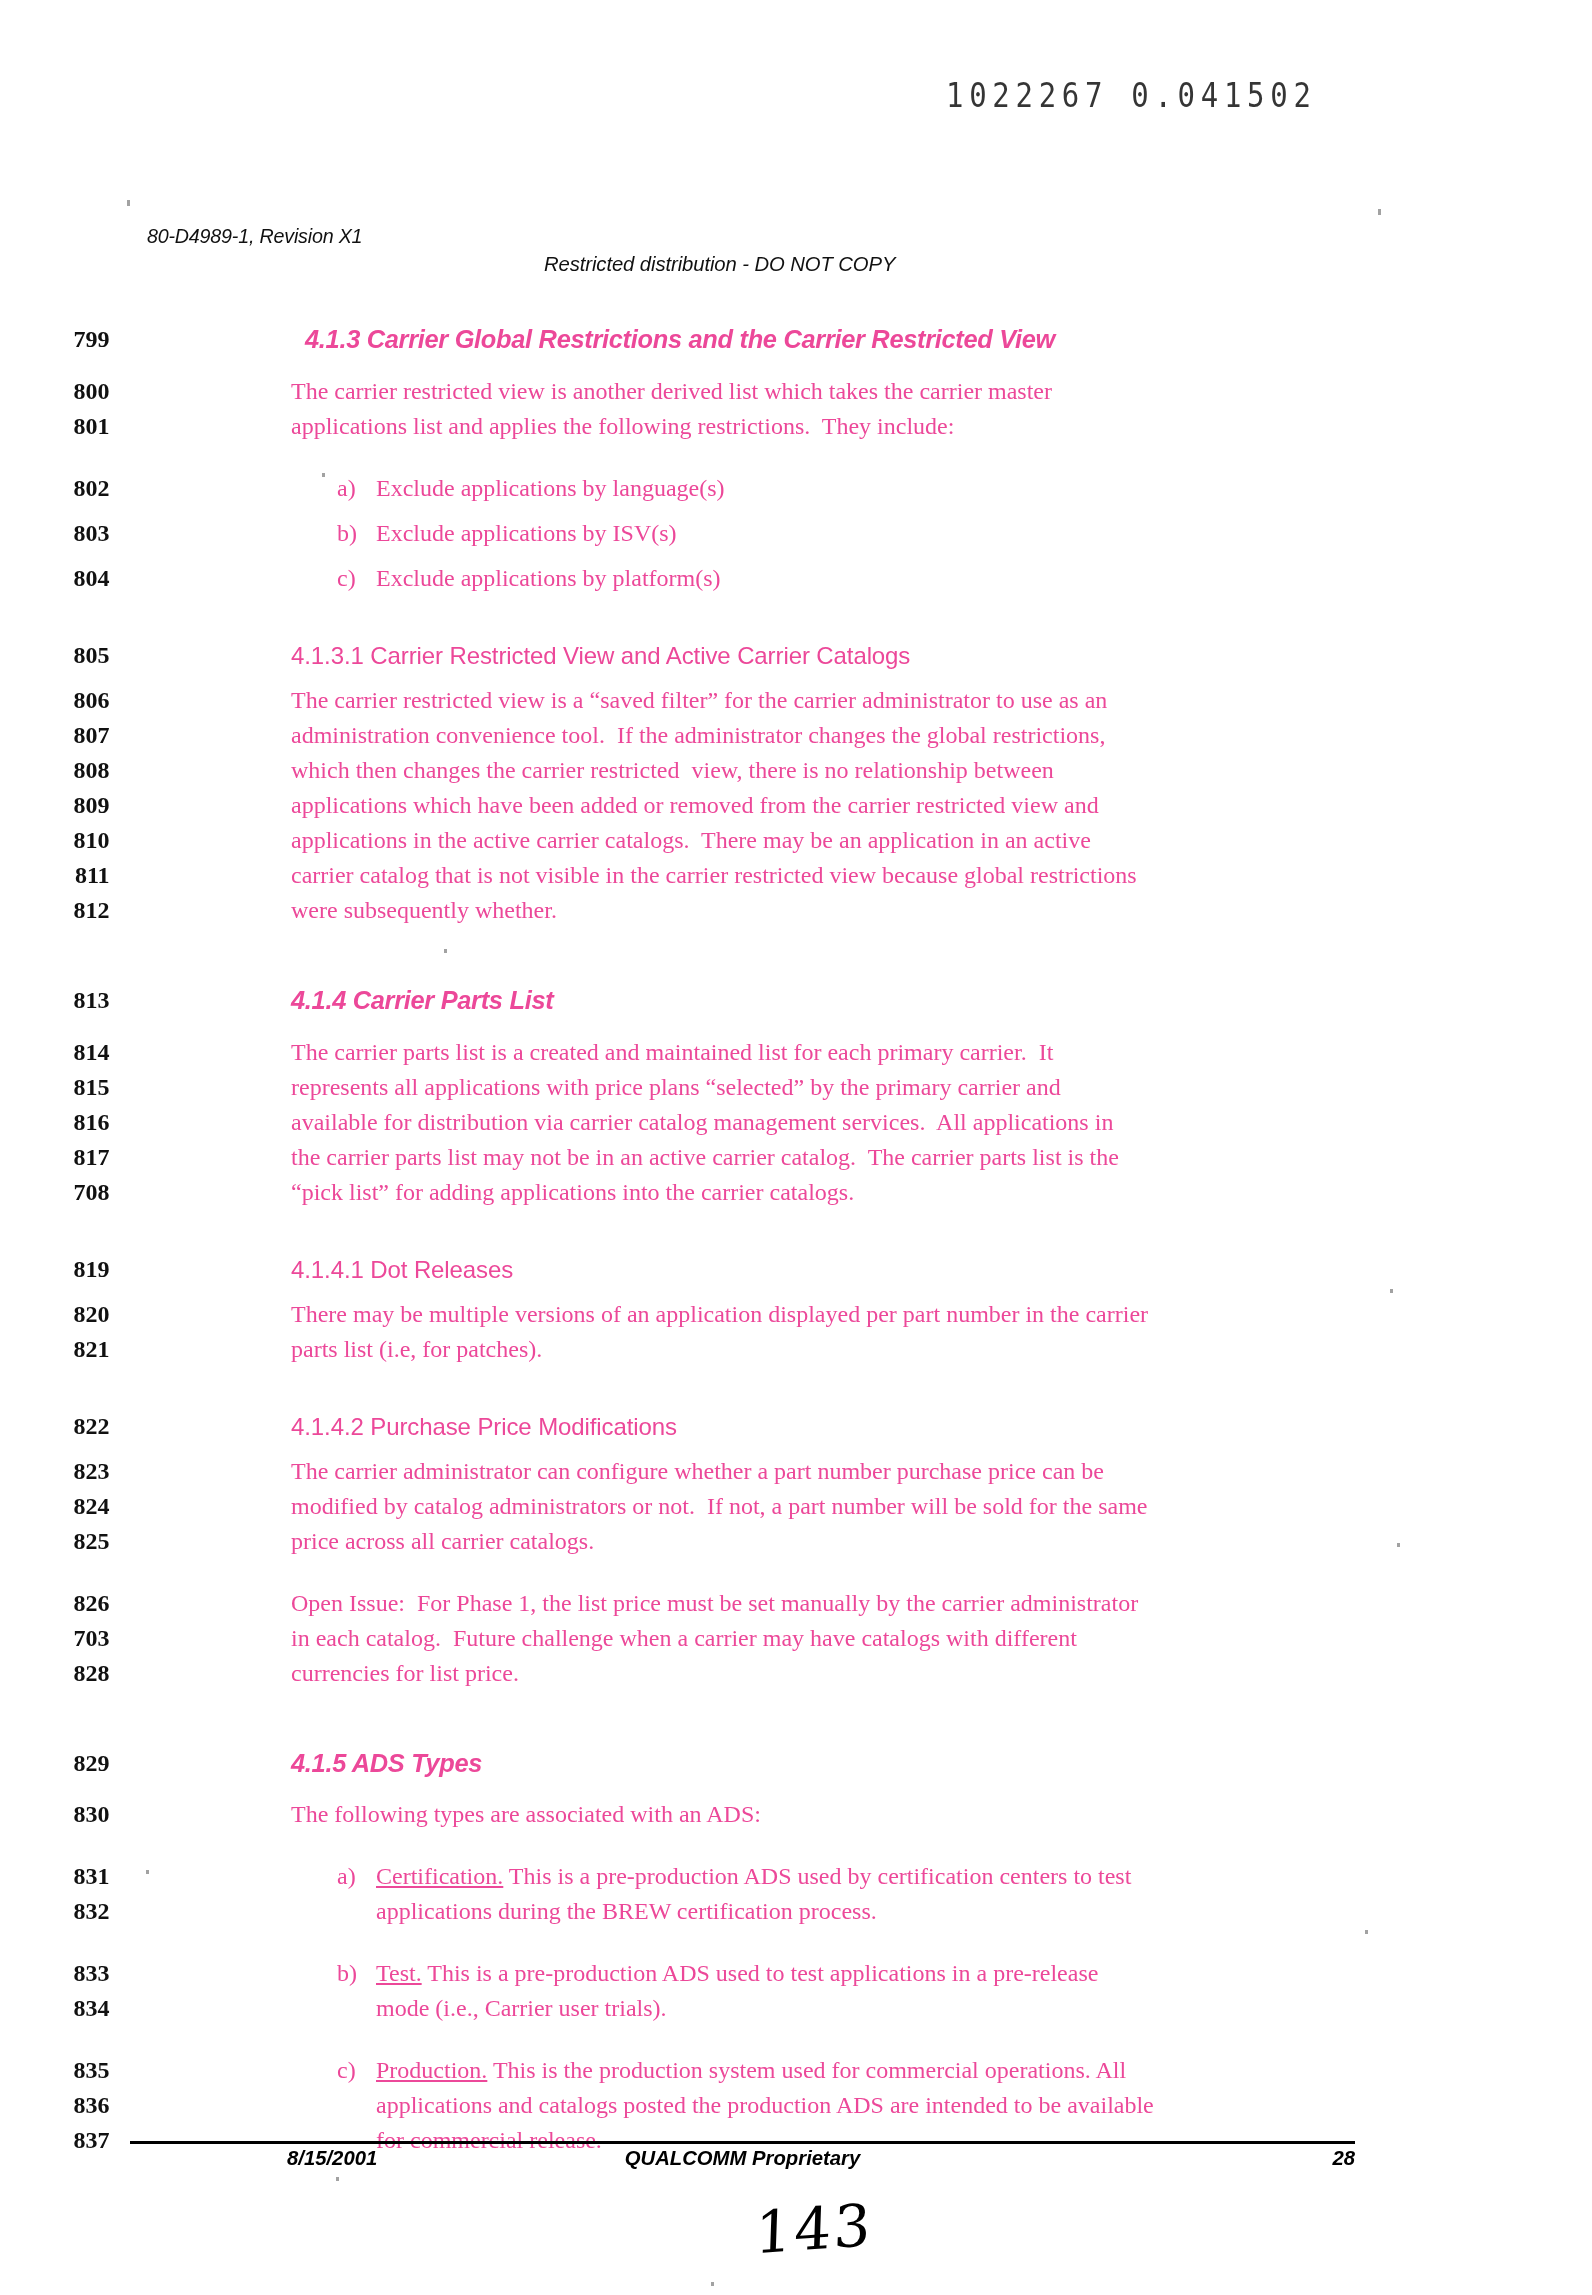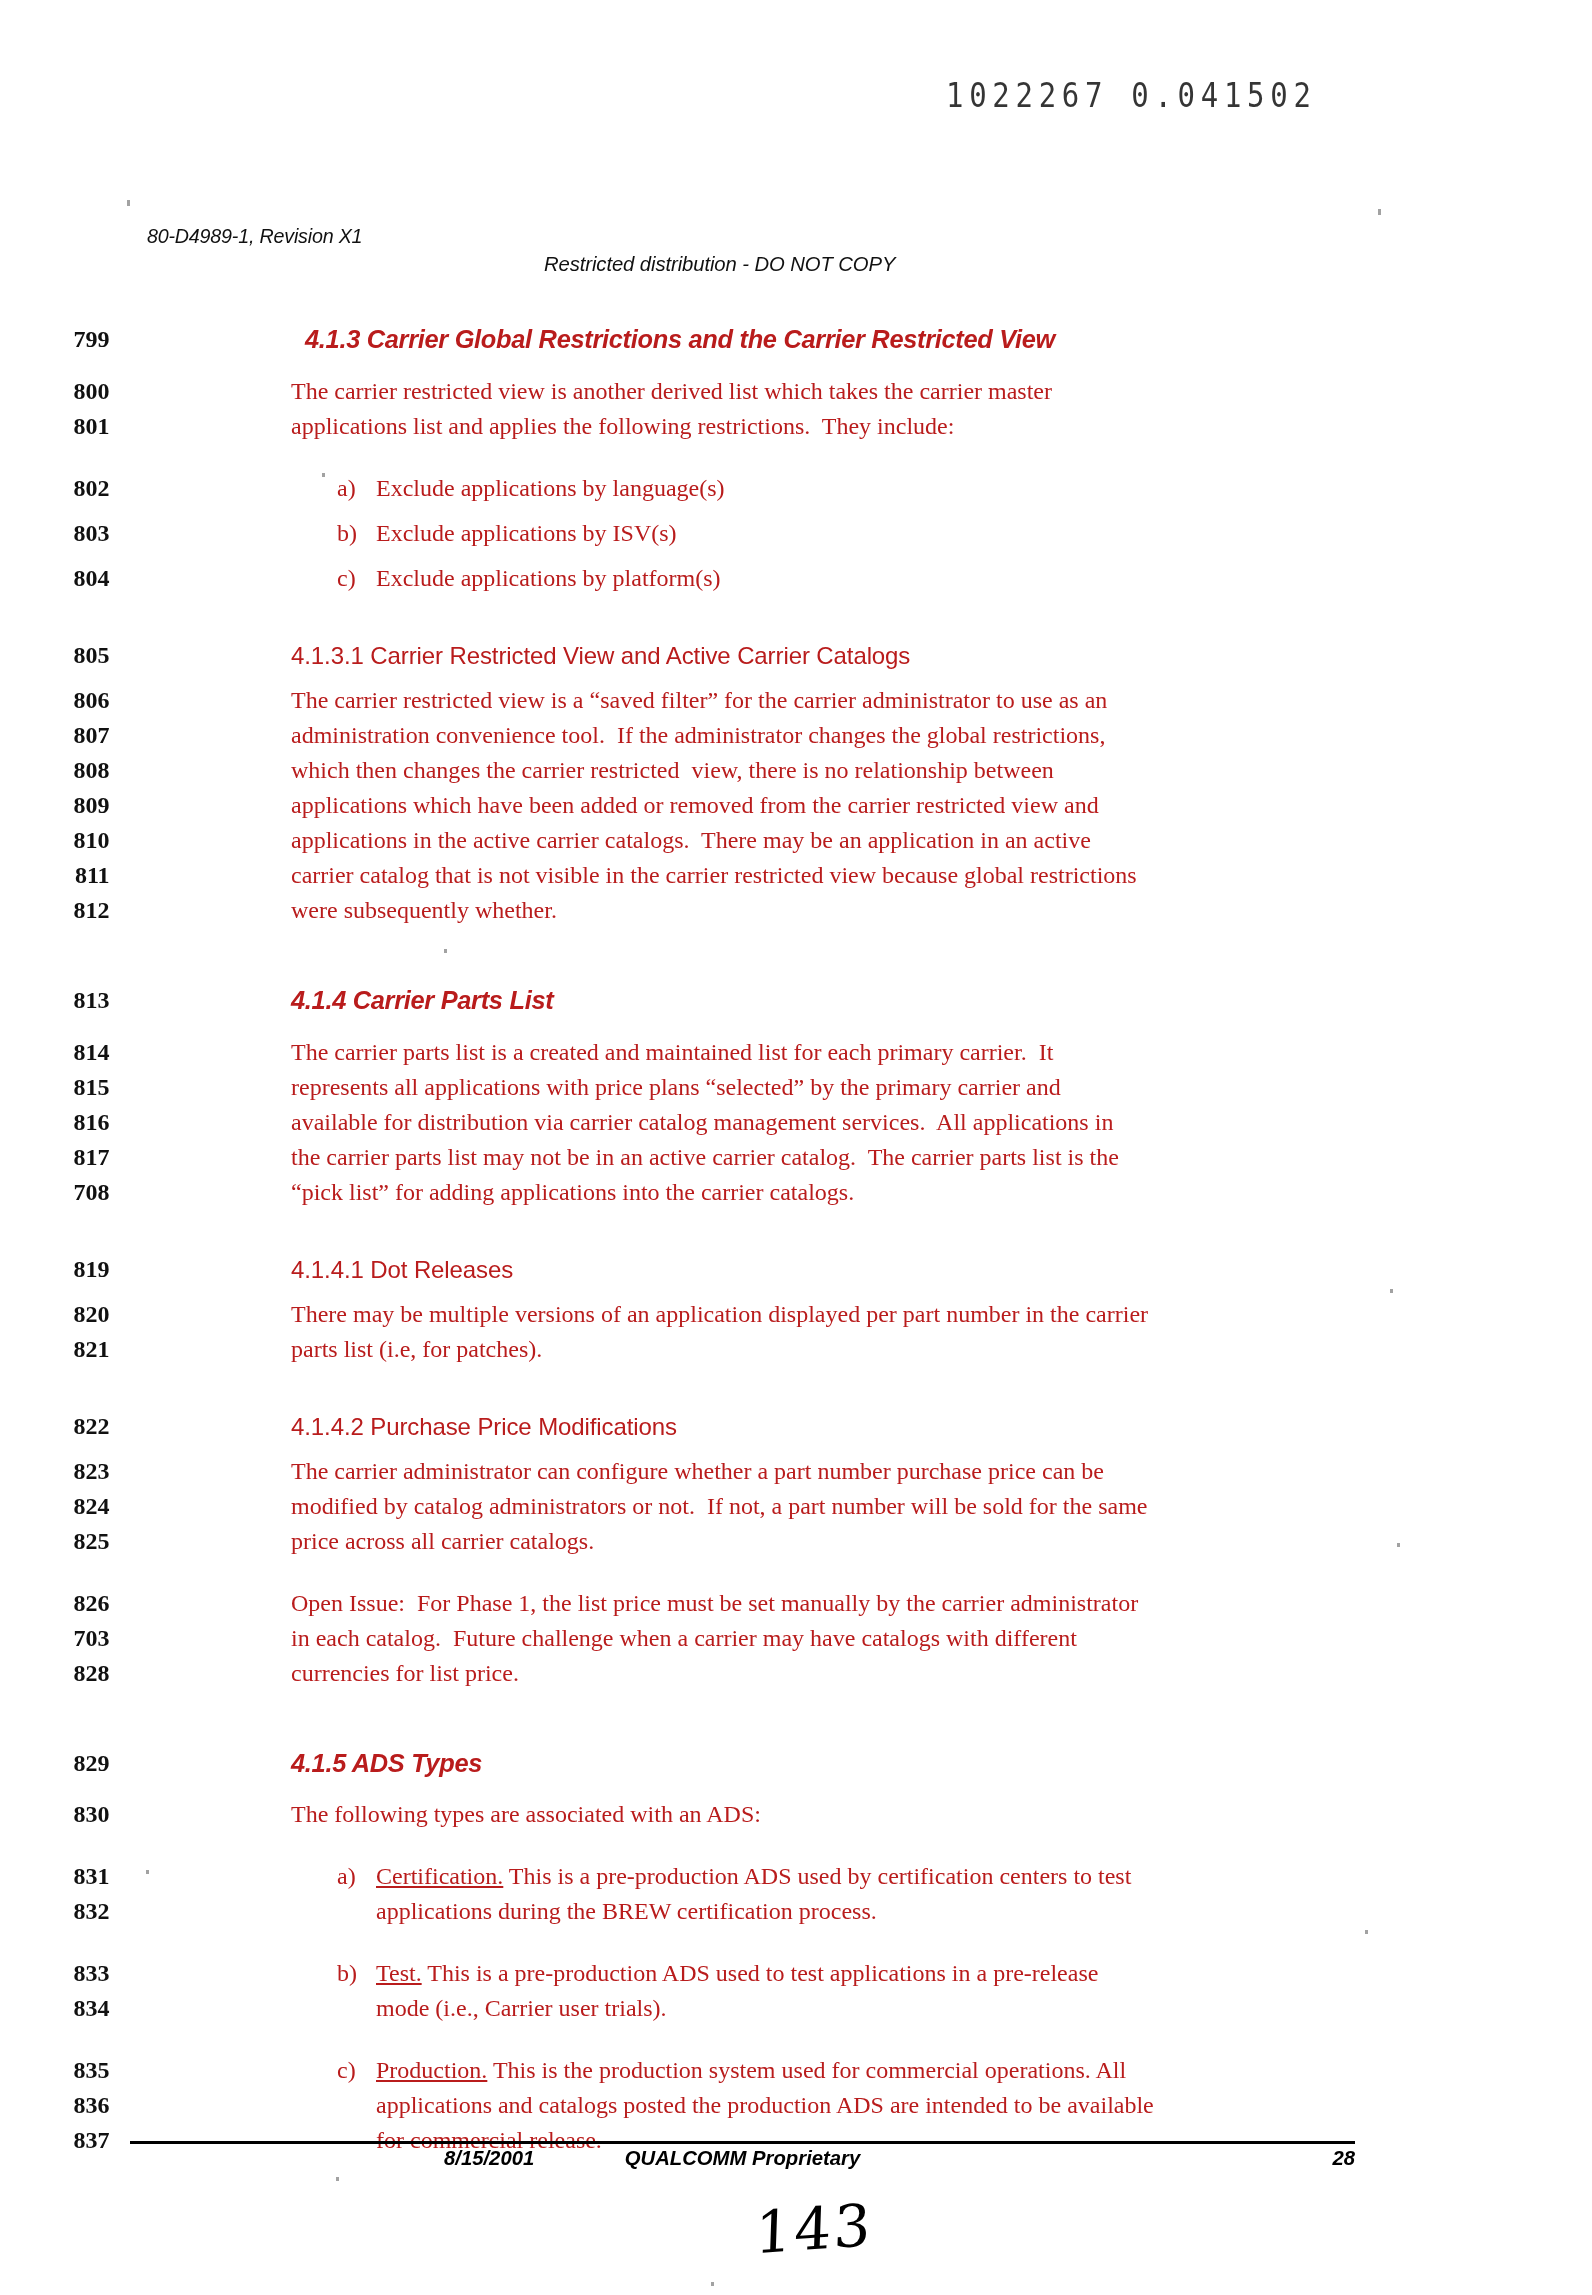--- a/index.html
+++ b/index.html
@@ -81,21 +81,21 @@
     line-height: 35px;
     color: #111;
     box-sizing: border-box;
     font-weight: bold;
   }
   .content {
     flex: 1;
     font-family: "Liberation Serif", serif;
     font-size: 24px;
     line-height: 35px;
-    color: #b91c1c;
+    color: #ec4899;
     padding-right: 120px;
   }
 
   
   .sp-xs { height: 10.2px; }
   .sp-s  { height: 16.5px; }
   .sp-m  { height: 27px; }
   .sp-l  { height: 42px; }
   .sp-xl { height: 55px; }
 
@@ -148,21 +148,21 @@
     left: 130px;
     top: 2147px;
     width: 1225px;
     display: flex;
     align-items: baseline;
     font-family: "Liberation Sans", sans-serif;
     font-weight: bold;
     font-style: italic;
     font-size: 20.3px;
   }
-  .footer .fleft { width: 33%; text-align: right; }
+  .footer .fleft { width: 33%; text-align: center; }
   .footer .fcenter { width: 34%; text-align: center; }
   .footer .fright { width: 33%; text-align: right; }
 
   
   .handwritten {
     position: absolute;
     left: 755px;
     top: 2195px;
     font-family: "DejaVu Serif", serif;
     font-size: 58px;

